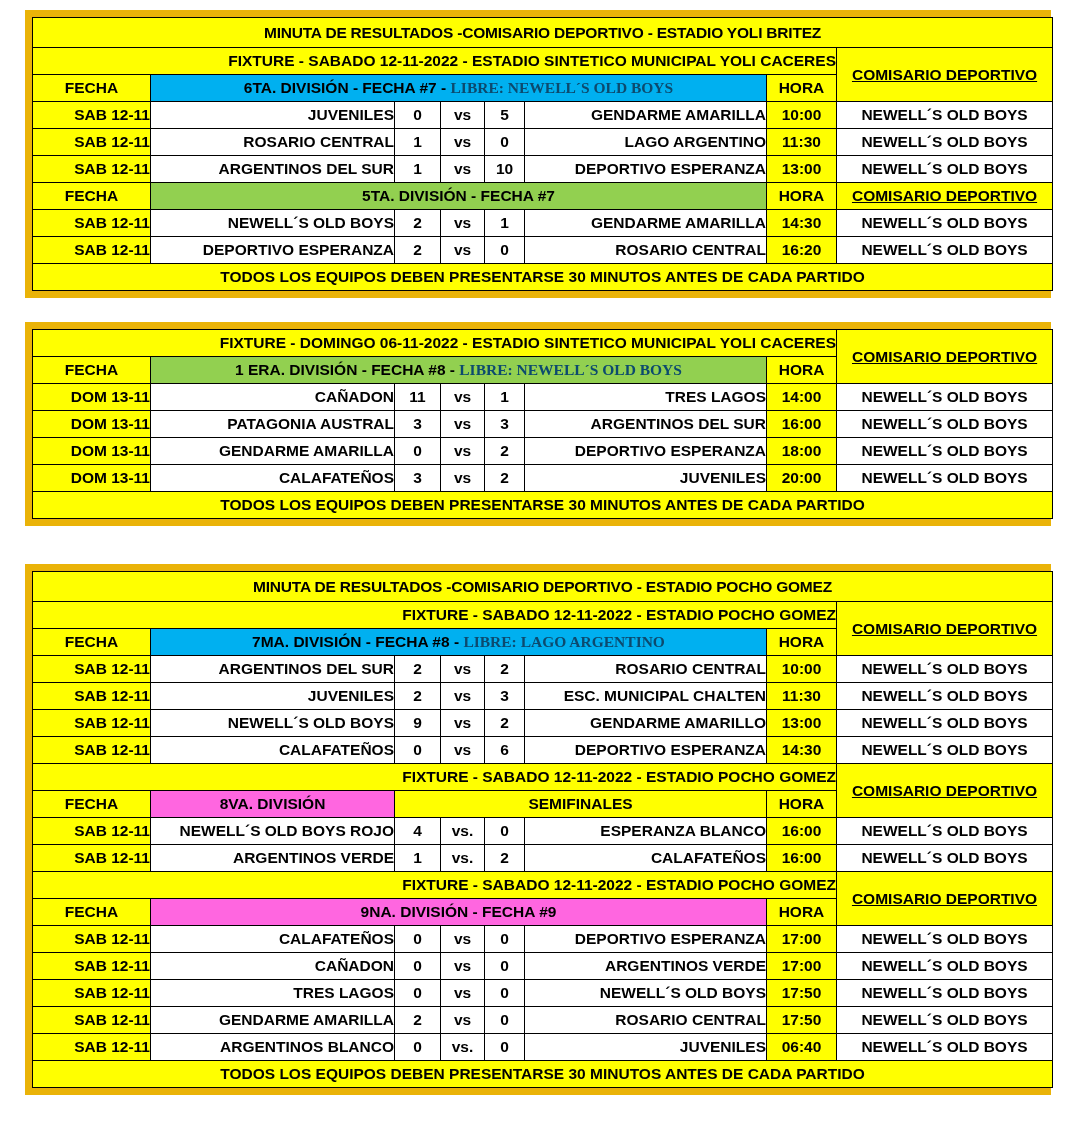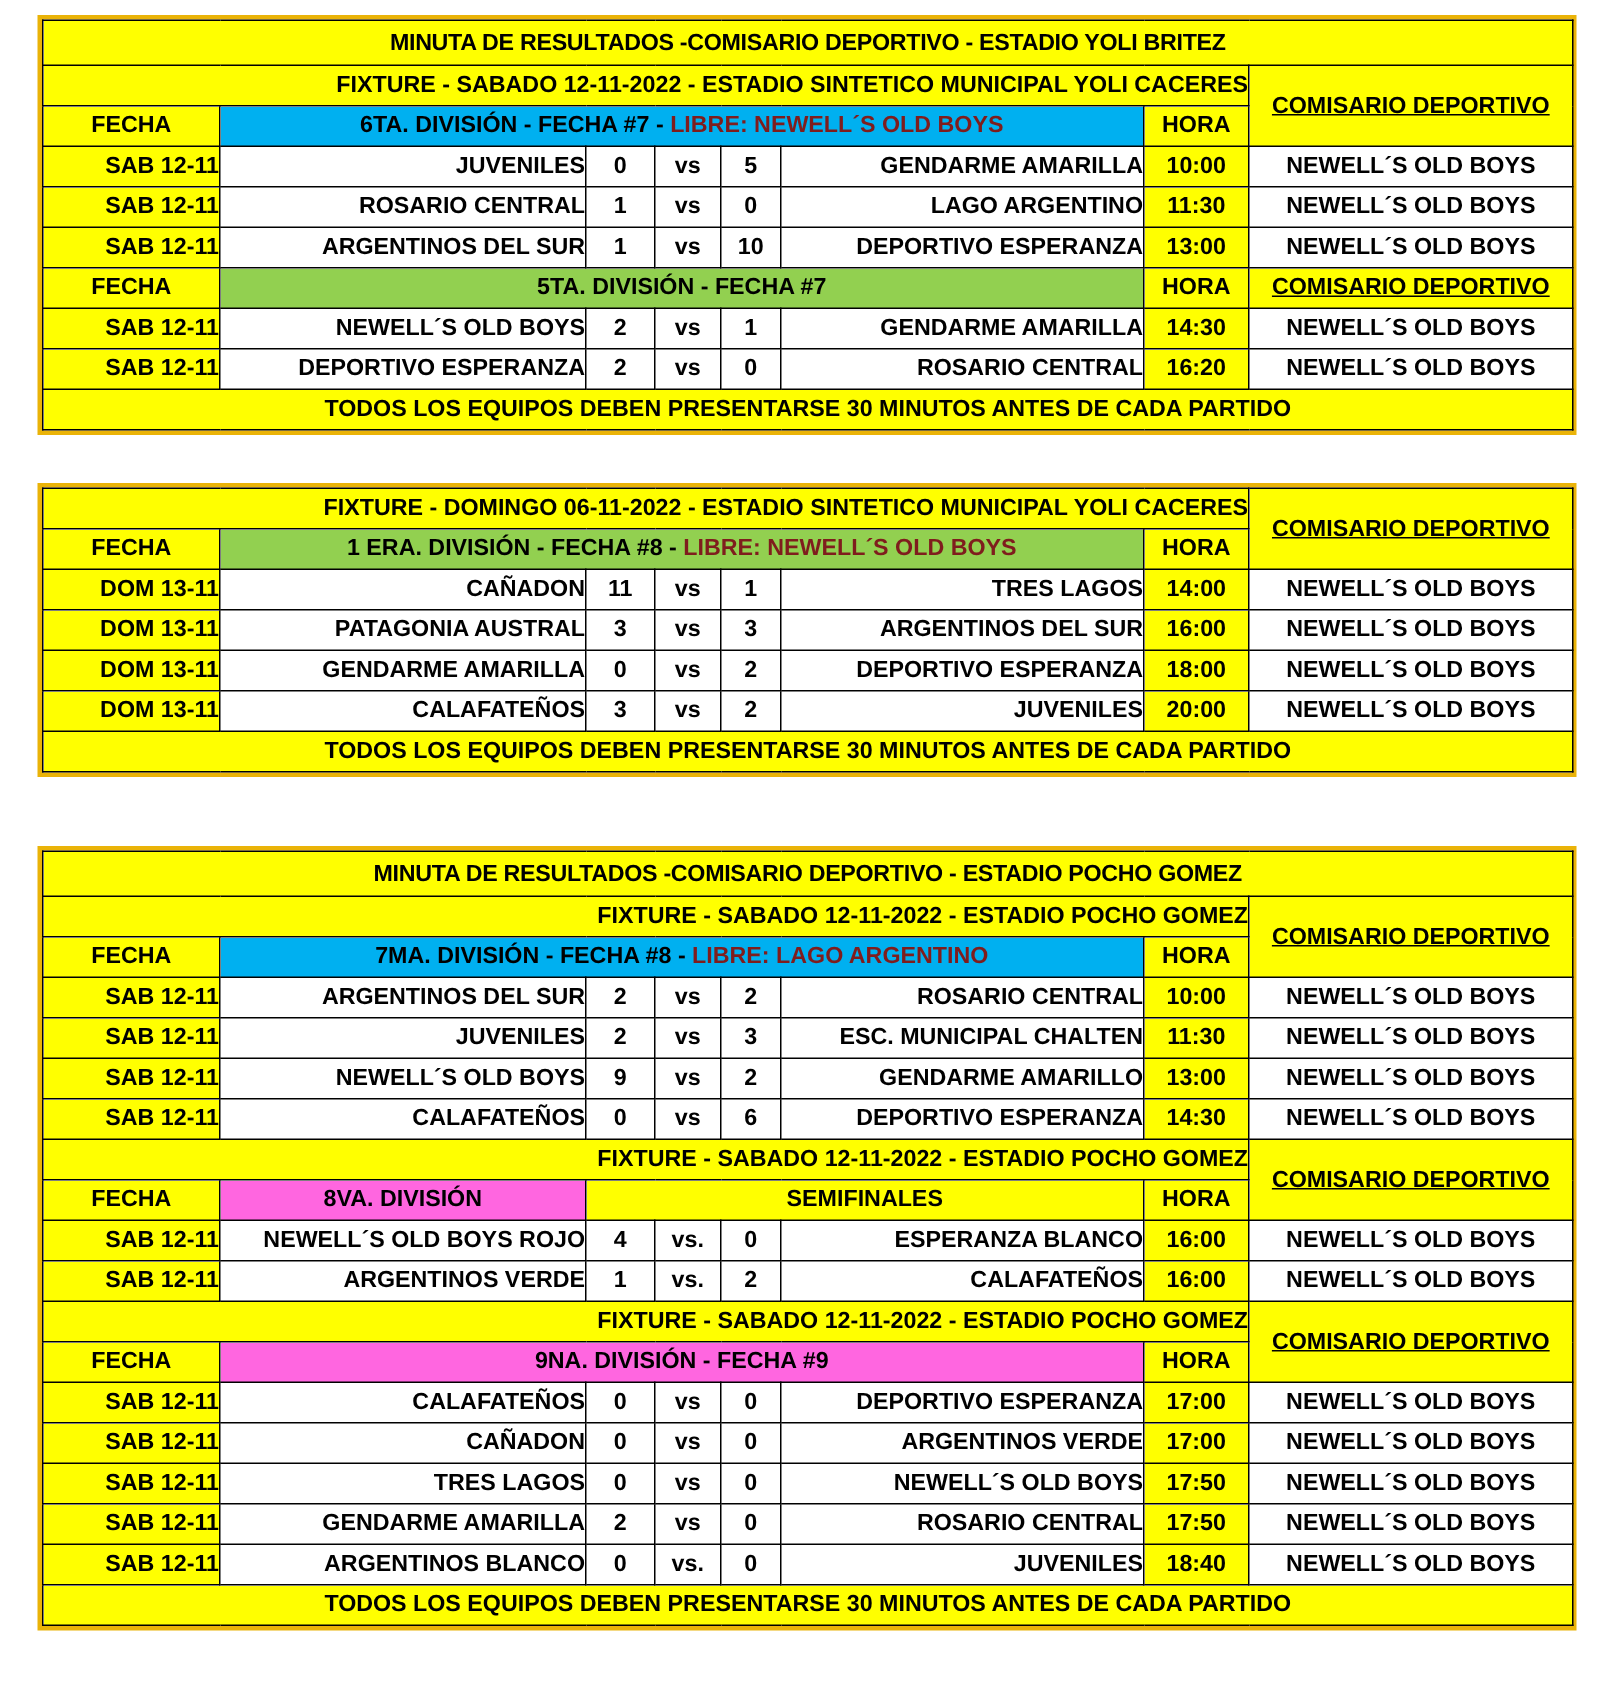--- a/index.html
+++ b/index.html
@@ -6,21 +6,21 @@
   body{
     width:1080px;height:1123px;
     font-family:"Liberation Sans", sans-serif;
     -webkit-font-smoothing:antialiased;
   }
   .page{position:relative;width:1080px;height:1123px;background:#fff;overflow:hidden;}
 
   .block{
     position:absolute;
     left:25px;width:1026px;
-    border:3px solid #eab308;
+    border:7px solid #eab308;
     box-sizing:border-box;
     background:#fff;
   }
 
   table.fx{
     border-collapse:collapse;
     table-layout:fixed;
     width:100%;
   }
   table.fx td{
@@ -54,21 +54,21 @@
 
   .ctr{text-align:center;}
   .lft{text-align:right;padding-left:6px !important;}
 
   .title-main{
     font-size:20px;
     letter-spacing:-0.2px;
   }
   .fixture-hdr{font-size:16px;text-align:right;}
   .divrow{font-size:16.5px;}
-  .libre{color:#7f1d1d;}
+  .libre{color:#0c4a6e;font-family:Liberation Serif, serif;}
   .foot{font-size:15.5px;}
   .hdr-com{font-size:16px;text-decoration:underline;}
   .rowtxt{font-size:16.5px;}
   .score{font-size:17px;}
   .vs{font-size:14px;}
   .hora{font-size:15.5px;}
   .comis{font-size:15.5px;}
   .fecha{font-size:14.5px;padding-left:3px !important;text-align:right;}
 </style>
 </head>
@@ -375,21 +375,21 @@
               <td class="yellow ctr hora">17:50</td>
               <td class="white ctr comis">NEWELL´S OLD BOYS</td>
             </tr>
             <tr>
               <td class="yellow fecha">SAB 12-11</td>
               <td class="white lft rowtxt">ARGENTINOS BLANCO</td>
               <td class="white ctr score">0</td>
               <td class="white ctr vs">vs.</td>
               <td class="white ctr score">0</td>
               <td class="white lft rowtxt">JUVENILES</td>
-              <td class="yellow ctr hora">18:40</td>
+              <td class="yellow ctr hora">06:40</td>
               <td class="white ctr comis">NEWELL´S OLD BOYS</td>
             </tr>
             <tr>
               <td class="yellow ctr foot" colspan="8">TODOS LOS EQUIPOS DEBEN PRESENTARSE 30 MINUTOS ANTES DE CADA PARTIDO</td>
             </tr>
           </tbody>
         </table>
       </div>
     </div>
 </div>

